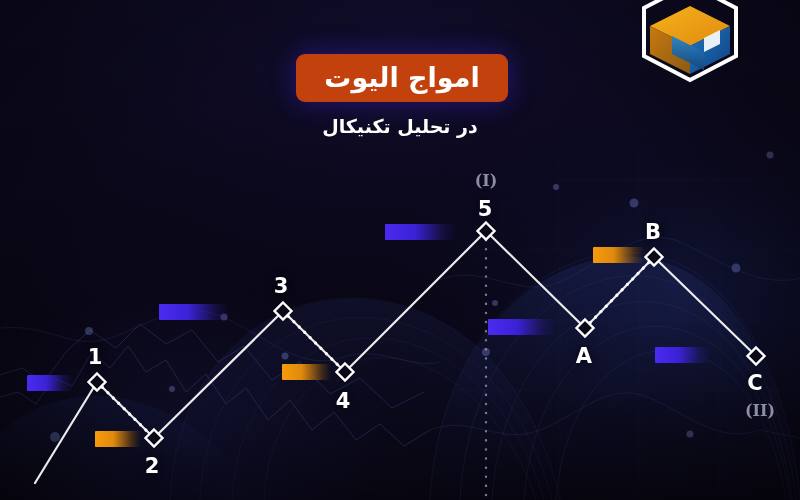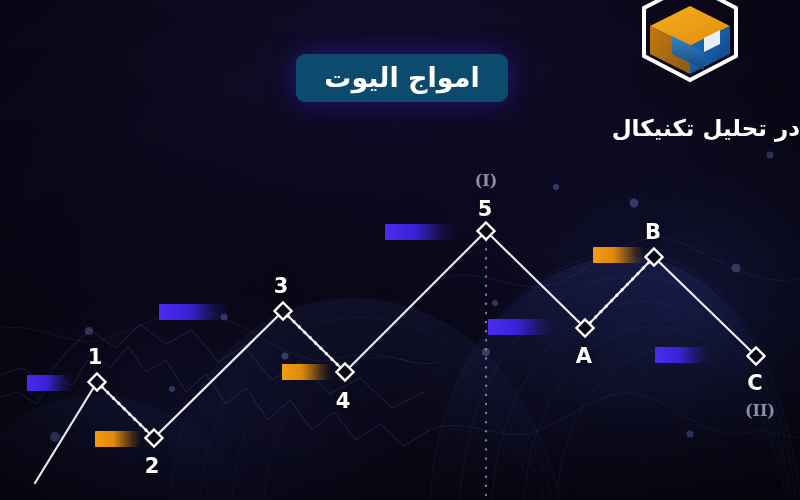--- a/index.html
+++ b/index.html
@@ -46,44 +46,44 @@
     left: 632px;
     width: 116px;
     height: 92px;
   }
   .title-chip {
     position: absolute;
     left: 296px;
     top: 54px;
     width: 212px;
     height: 48px;
-    background: #0c4a6e;
+    background: #c2410c;
     border-radius: 9px;
     display: flex;
     align-items: center;
     justify-content: center;
     box-shadow: 0 0 26px rgba(68,35,232,0.45);
   }
   .title-chip span {
     color: #ffffff;
     font-size: 27px;
     font-weight: bold;
     letter-spacing: 0.5px;
     direction: rtl;
     line-height: 1;
     transform: translateY(-1px);
   }
   .subtitle {
     position: absolute;
     left: 0;
     top: 115px;
     width: 800px;
-    text-align: right;
+    text-align: center;
     color: #ffffff;
-    font-size: 23px;
+    font-size: 19px;
     font-weight: bold;
     direction: rtl;
   }
 
   
   .chart-svg {
     position: absolute;
     inset: 0;
     width: 800px;
     height: 500px;

